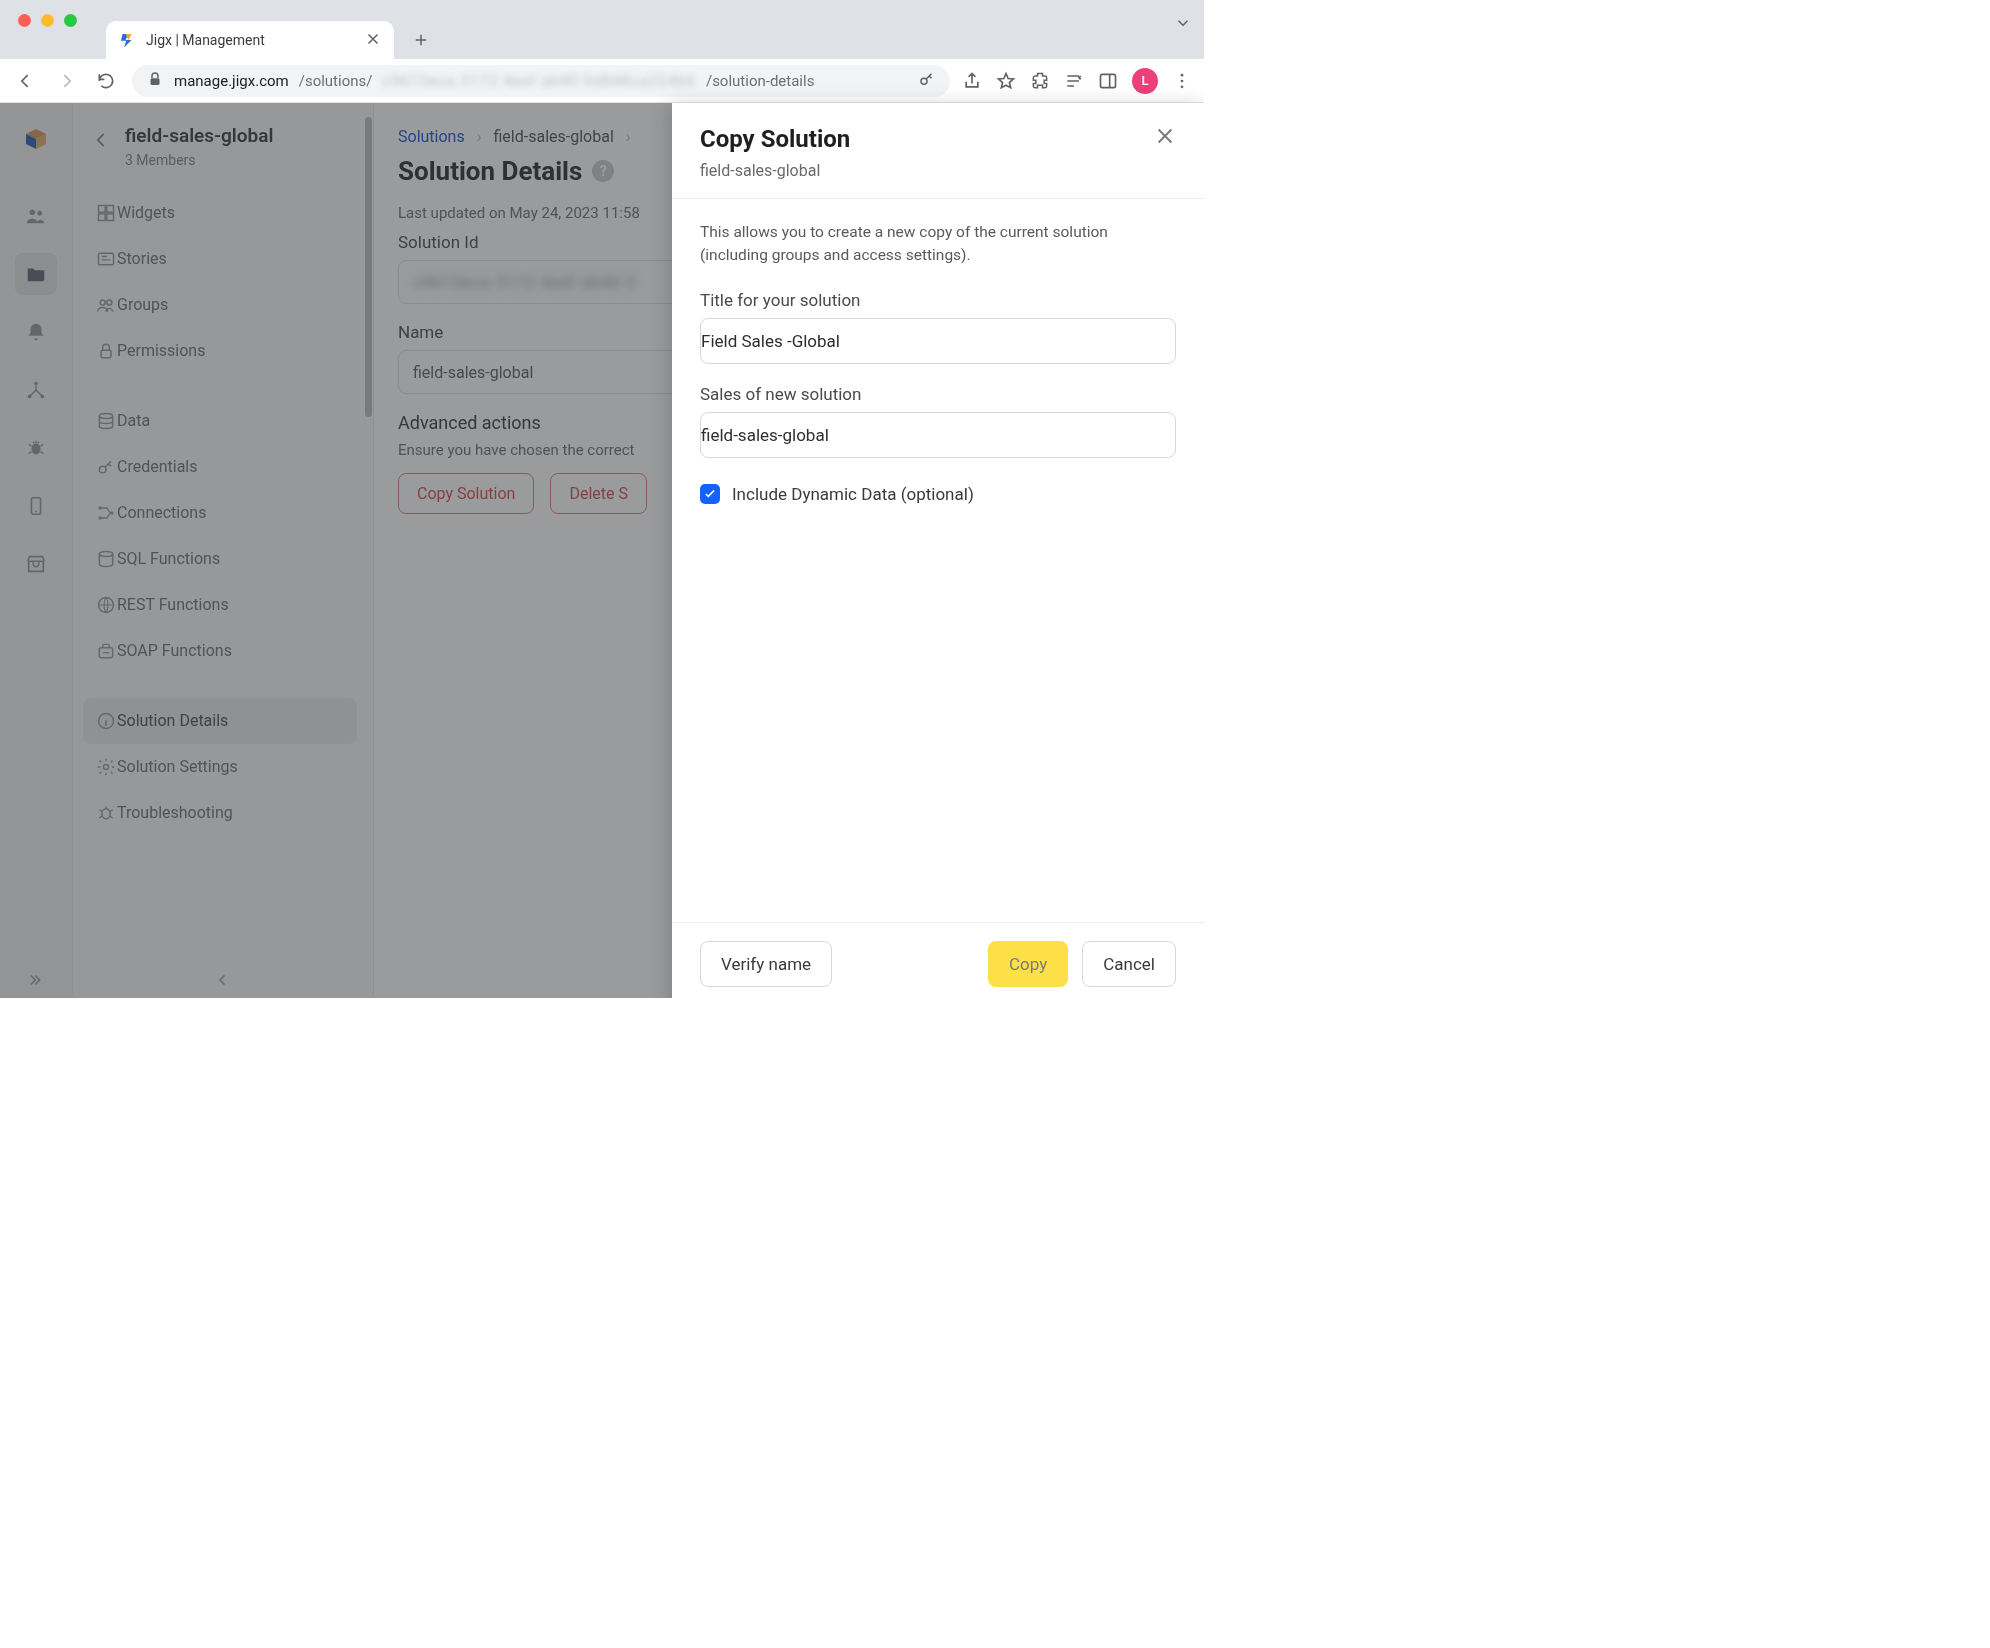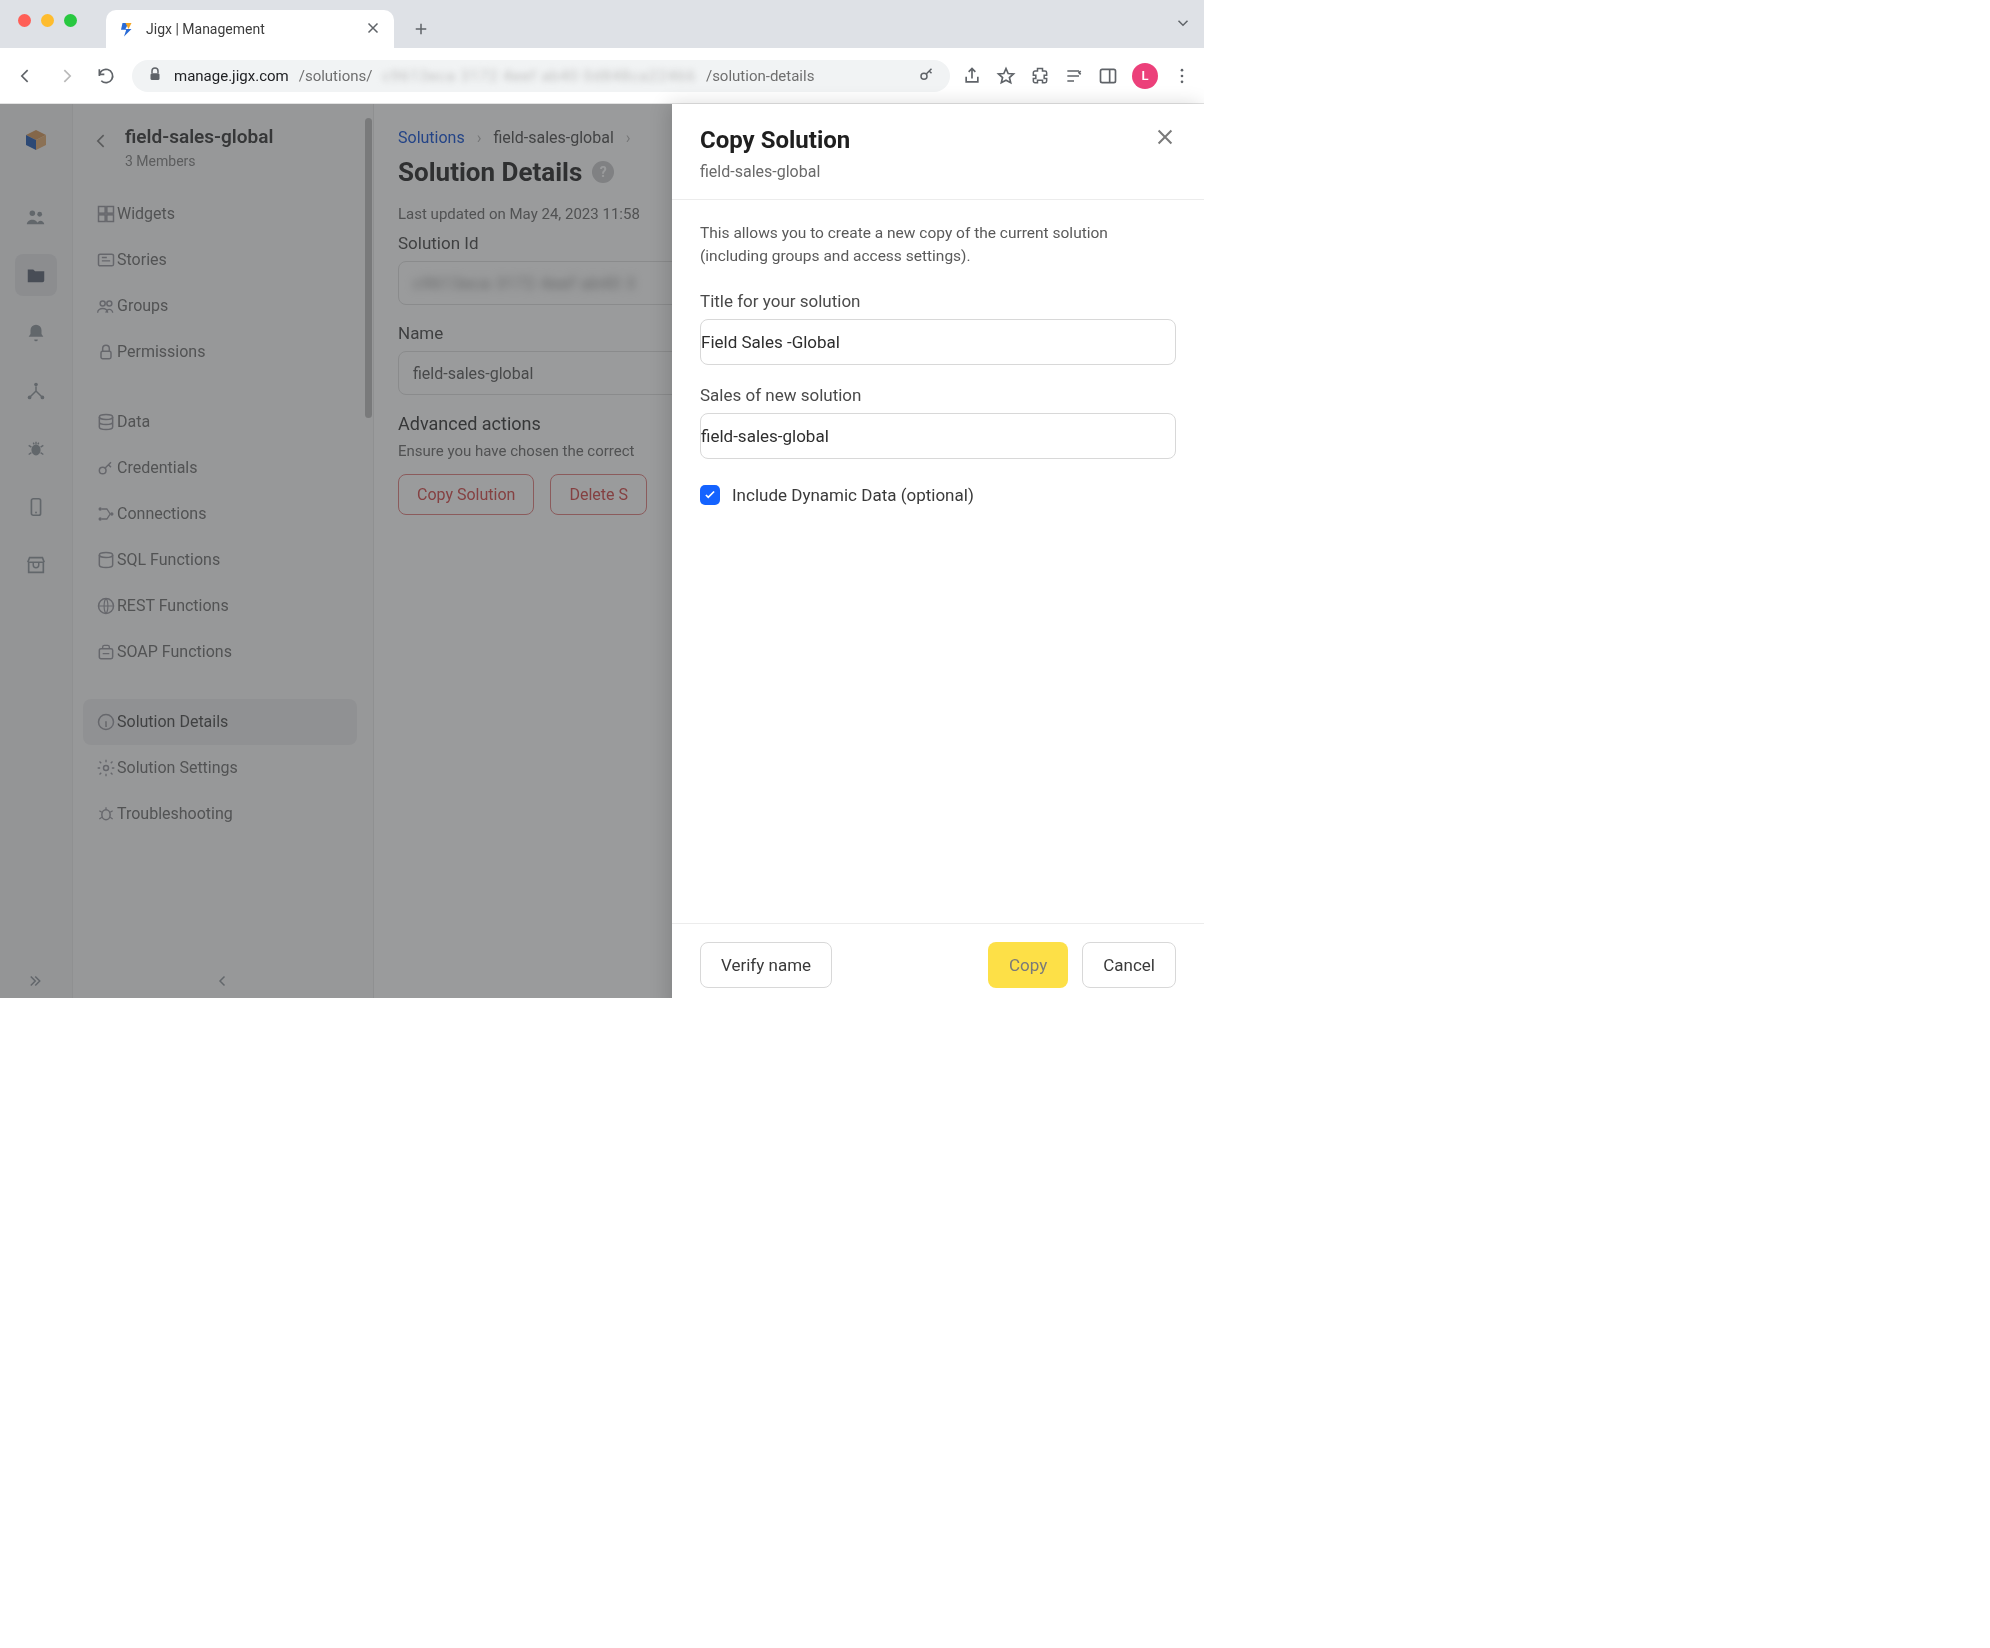--- a/index.html
+++ b/index.html
@@ -1,34 +1,34 @@
 <!DOCTYPE html>
 <html><head>
   <meta charset="utf-8">
   <style>
     * { box-sizing: border-box; margin: 0; padding: 0; font-family: -apple-system, BlinkMacSystemFont, "Segoe UI", Roboto, Helvetica, Arial, sans-serif; }
     html, body { width: 1204px; height: 998px; background: #fff; overflow: hidden; }
 
     
-    .browser-chrome { height: 48px; background: #dee1e6; display: flex; align-items: flex-end; padding-left: 12px; position: relative; }
+    .browser-chrome { height: 59px; background: #dee1e6; display: flex; align-items: flex-end; padding-left: 12px; position: relative; }
     .traffic-lights { position: absolute; top: 14px; left: 18px; display: flex; gap: 10px; }
     .traffic-lights span { width: 13px; height: 13px; border-radius: 50%; display: inline-block; }
     .tl-red { background: #ff5f57; }
     .tl-yellow { background: #febc2e; }
     .tl-green { background: #28c840; }
 
     .tab { position: relative; margin-left: 94px; height: 38px; background: #fff; border-radius: 10px 10px 0 0; display: flex; align-items: center; padding: 0 12px; gap: 10px; min-width: 288px; }
     .tab .favicon { width: 18px; height: 18px; display: flex; align-items: center; justify-content: center; }
     .tab .title { font-size: 14px; color: #3c3c3c; flex: 1; white-space: nowrap; overflow: hidden; text-overflow: ellipsis; }
     .tab .close { font-size: 14px; color: #5f6368; cursor: pointer; }
 
     .new-tab-btn { margin-left: 12px; width: 30px; height: 30px; display: flex; align-items: center; justify-content: center; color: #5f6368; font-size: 22px; margin-bottom: 4px; }
     .chrome-dropdown { position: absolute; right: 12px; top: 14px; color: #5f6368; }
 
-    .url-bar { height: 56px; background: #fff; display: flex; align-items: center; padding: 0 12px; gap: 12px; border-bottom: 1px solid #e3e3e3; }
+    .url-bar { height: 44px; background: #fff; display: flex; align-items: center; padding: 0 12px; gap: 12px; border-bottom: 1px solid #e3e3e3; }
     .nav-btn { width: 28px; height: 28px; display: flex; align-items: center; justify-content: center; color: #5f6368; }
     .nav-btn.disabled { color: #b9b9b9; }
     .url-field { flex: 1; height: 32px; background: #f1f3f4; border-radius: 16px; display: flex; align-items: center; padding: 0 14px; gap: 10px; color: #3c3c3c; font-size: 15px; overflow: hidden; }
     .url-field .lock { color: #5f6368; }
     .url-host { color: #202124; }
     .url-path { color: #6f6f6f; }
     .url-blur { color: #bcbcbc; filter: blur(3px); letter-spacing: 1px; }
     .url-right-icon { color: #5f6368; margin-left: auto; }
     .ext-icons { display: flex; align-items: center; gap: 14px; }
     .ext-icons > * { color: #5f6368; display:flex; align-items:center; justify-content:center; }

